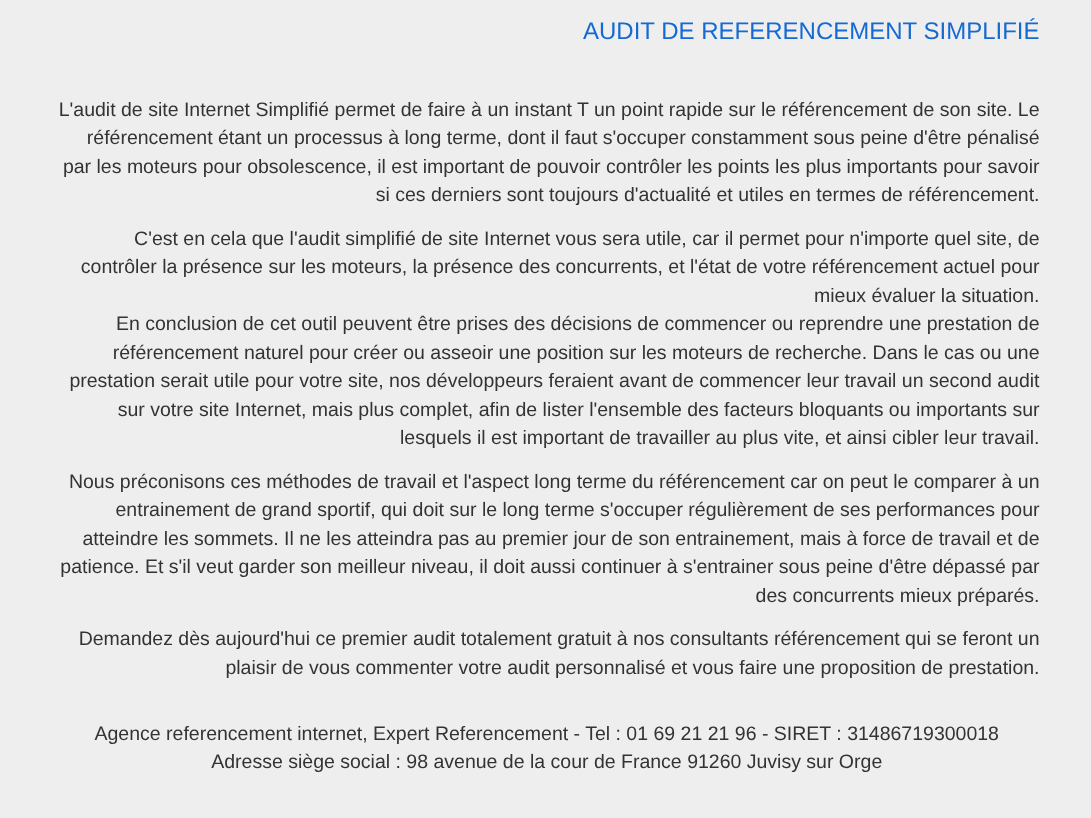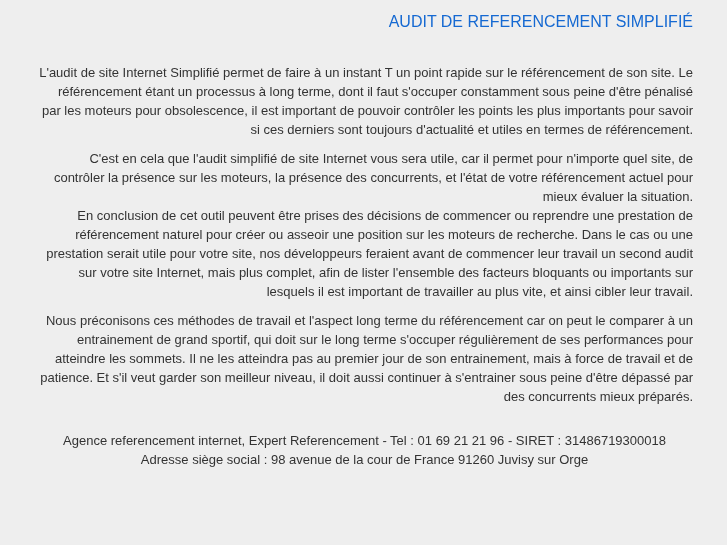--- a/index.html
+++ b/index.html
@@ -54,19 +54,20 @@
 <body>
 
 <main class="page">
   <h1 class="title">AUDIT DE REFERENCEMENT SIMPLIFIÉ</h1>
 
   <section class="content">
     <p class="para">L'audit de site Internet Simplifié permet de faire à un instant T un point rapide sur le référencement de son site. Le référencement étant un processus à long terme, dont il faut s'occuper constamment sous peine d'être pénalisé par les moteurs pour obsolescence, il est important de pouvoir contrôler les points les plus importants pour savoir si ces derniers sont toujours d'actualité et utiles en termes de référencement.</p>
     <p class="para">C'est en cela que l'audit simplifié de site Internet vous sera utile, car il permet pour n'importe quel site, de contrôler la présence sur les moteurs, la présence des concurrents, et l'état de votre référencement actuel pour mieux évaluer la situation.
 En conclusion de cet outil peuvent être prises des décisions de commencer ou reprendre une prestation de référencement naturel pour créer ou asseoir une position sur les moteurs de recherche. Dans le cas ou une prestation serait utile pour votre site, nos développeurs feraient avant de commencer leur travail un second audit sur votre site Internet, mais plus complet, afin de lister l'ensemble des facteurs bloquants ou importants sur lesquels il est important de travailler au plus vite, et ainsi cibler leur travail.</p>
     <p class="para">Nous préconisons ces méthodes de travail et l'aspect long terme du référencement car on peut le comparer à un entrainement de grand sportif, qui doit sur le long terme s'occuper régulièrement de ses performances pour atteindre les sommets. Il ne les atteindra pas au premier jour de son entrainement, mais à force de travail et de patience. Et s'il veut garder son meilleur niveau, il doit aussi continuer à s'entrainer sous peine d'être dépassé par des concurrents mieux préparés.</p>
+    <p class="para">Demandez dès aujourd'hui ce premier audit totalement gratuit à nos consultants référencement qui se feront un plaisir de vous commenter votre audit personnalisé et vous faire une proposition de prestation.</p>
   </section>
 
   <footer class="footer">
     <div class="footer-line">Agence referencement internet, Expert Referencement - Tel : 01 69 21 21 96 - SIRET : 31486719300018</div>
     <div class="footer-line">Adresse siège social : 98 avenue de la cour de France 91260 Juvisy sur Orge</div>
   </footer>
 </main>
 
 </body></html>

